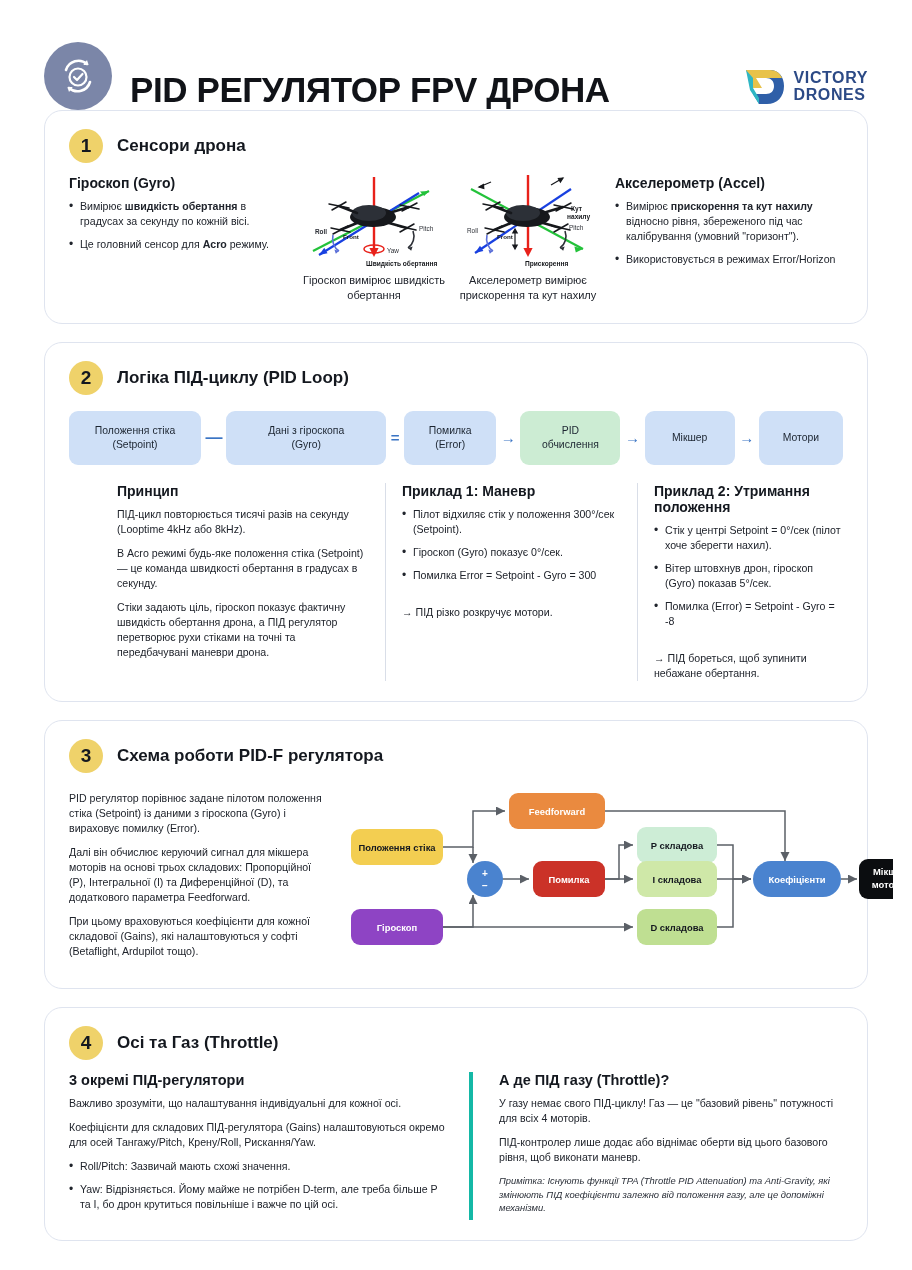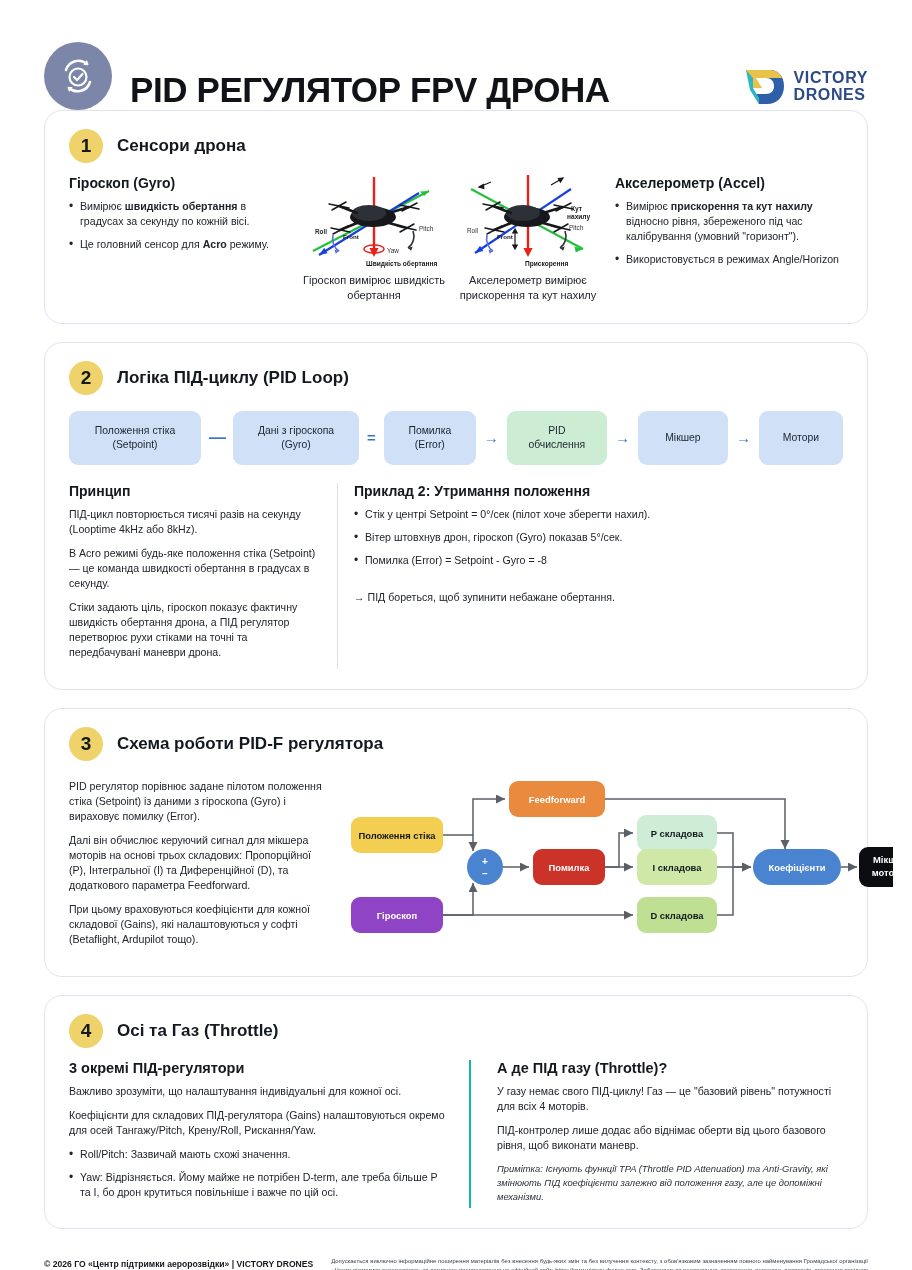--- a/index.html
+++ b/index.html
@@ -76,38 +76,38 @@
   .fbox {
     background: #cfe0f7; border-radius: 9px;
     min-height: 54px; display: flex; align-items: center; justify-content: center;
     text-align: center; font-size: 10.4px; line-height: 1.3; color: #1b2430;
     padding: 6px 8px;
   }
   .fbox.green { background: #ccecd3; }
   .fconn { color: #3a74c4; font-size: 15px; font-weight: 700; padding: 0 4px; flex: 0 0 auto; }
   .fconn.minus { font-size: 17px; letter-spacing: -1px; }
 
-  .cols3 { display: flex; }
+  .cols3 { display: flex; margin-left: 48px; }
   .col { padding: 0 16px; }
   .col:first-child { padding-left: 0; }
   .col:last-child { padding-right: 0; }
   .col.sep { border-left: 1px solid #d9dee8; }
   .c1 { width: 268px; flex: 0 0 268px; }
   .c2 { width: 252px; flex: 0 0 252px; }
   .c3 { flex: 1 1 auto; }
 
   
   .sec3-grid { display: flex; gap: 10px; margin-top: 12px; }
   .sec3-txt { width: 254px; flex: 0 0 254px; padding-top: 6px; }
   .sec3-dia { flex: 1 1 auto; }
 
   
   .sec4-grid { display: flex; margin-top: 12px; }
   .s4l { width: 400px; flex: 0 0 400px; padding-right: 22px; }
-  .s4r { flex: 1 1 auto; padding-left: 26px; border-left: 2px solid #14b8a6; }
+  .s4r { flex: 1 1 auto; padding-left: 26px; border-left: 4px solid #14b8a6; }
 
   
   .footer { display: flex; align-items: flex-start; gap: 18px; padding: 10px 0 0 0; }
   .foot-left { font-size: 8.6px; font-weight: 700; color: #14181f; white-space: nowrap; padding-top: 2px; }
   .foot-right { font-size: 5.9px; line-height: 1.52; color: #3b414c; text-align: justify; flex: 1 1 auto; }
 </style>
 </head>
 <body>
 
 <div class="page">
@@ -243,52 +243,61 @@
             <text x="72" y="93" font-family="Liberation Sans, sans-serif" font-size="6.6" font-weight="700" fill="#16181c">Прискорення</text>
           </svg>
           <div class="drone-cap">Акселерометр вимірює прискорення та кут нахилу</div>
         </div>
       </div>
 
       <div class="sec1-col-r">
         <h4 class="sub">Акселерометр (Accel)</h4>
         <ul class="body">
           <li><span>Вимірює </span><b>прискорення та кут нахилу</b><span> відносно рівня, збереженого під час калібрування (умовний "горизонт").</span></li>
-          <li><span>Використовується в режимах Angle/Horizon</span></li>
+          <li><span>Використовується в режимах Error/Horizon</span></li>
         </ul>
       </div>
     </div>
   </div>
 
   <div class="card">
     <div class="sec-head">
       <div class="badge">2</div>
       <div class="sec-title">Логіка ПІД-циклу (PID Loop)</div>
     </div>
 
     <div class="flow">
       <div class="fbox" style="width:132px">Положення стіка<br>(Setpoint)</div>
       <div class="fconn minus">—</div>
-      <div class="fbox" style="width:126px">Дані з гіроскопа<br>(Gyro)</div>
+      <div class="fbox" style="width:160px">Дані з гіроскопа<br>(Gyro)</div>
       <div class="fconn">=</div>
       <div class="fbox" style="width:92px">Помилка<br>(Error)</div>
       <div class="fconn">→</div>
       <div class="fbox green" style="width:100px">PID<br>обчислення</div>
       <div class="fconn">→</div>
       <div class="fbox" style="width:90px">Мікшер</div>
       <div class="fconn">→</div>
       <div class="fbox" style="width:84px">Мотори</div>
     </div>
 
     <div class="cols3">
       <div class="col c1">
         <h4 class="sub">Принцип</h4>
         <p class="body">ПІД-цикл повторюється тисячі разів на секунду (Looptime 4kHz або 8kHz).</p>
         <p class="body">В Acro режимі будь-яке положення стіка (Setpoint) — це команда швидкості обертання в градусах в секунду.</p>
         <p class="body">Стіки задають ціль, гіроскоп показує фактичну швидкість обертання дрона, а ПІД регулятор перетворює рухи стіками на точні та передбачувані маневри дрона.</p>
+      </div>
+      <div class="col c2 sep">
+        <h4 class="sub">Приклад 1: Маневр</h4>
+        <ul class="body">
+          <li>Пілот відхиляє стік у положення 300°/сек (Setpoint).</li>
+          <li>Гіроскоп (Gyro) показує 0°/сек.</li>
+          <li>Помилка Error = Setpoint - Gyro = 300</li>
+        </ul>
+        <div class="arrow-line" style="margin-top:22px">→ ПІД різко розкручує мотори.</div>
       </div>
       <div class="col c3 sep">
         <h4 class="sub">Приклад 2: Утримання положення</h4>
         <ul class="body">
           <li>Стік у центрі Setpoint = 0°/сек (пілот хоче зберегти нахил).</li>
           <li>Вітер штовхнув дрон, гіроскоп (Gyro) показав 5°/сек.</li>
           <li>Помилка (Error) = Setpoint - Gyro = -8</li>
         </ul>
         <div class="arrow-line" style="margin-top:22px">→ ПІД бореться, щоб зупинити небажане обертання.</div>
       </div>

